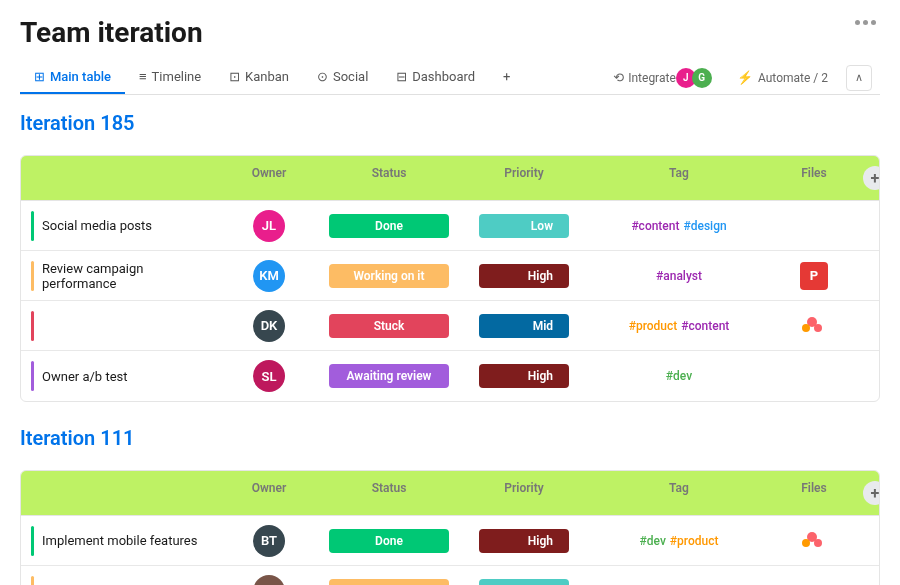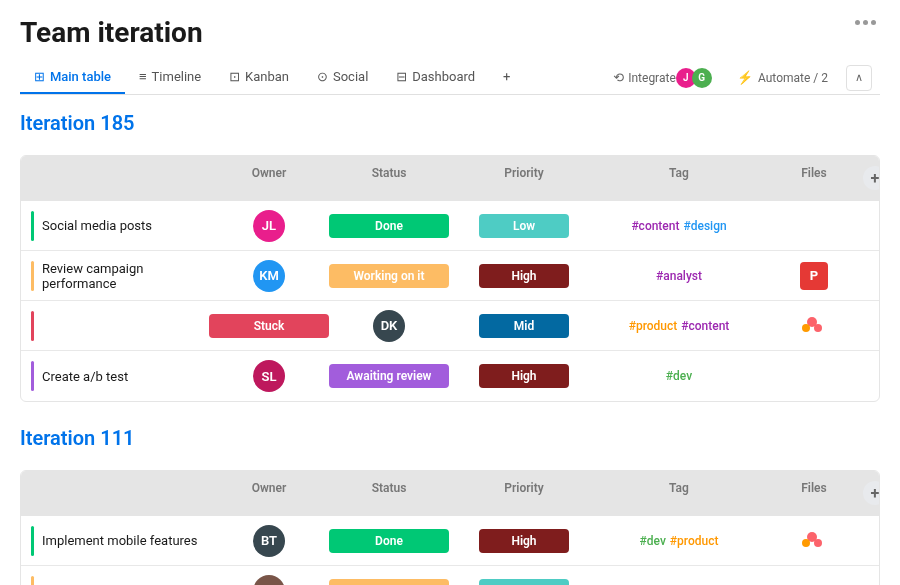--- a/index.html
+++ b/index.html
@@ -122,21 +122,21 @@
     }
     .table-container {
       width: 100%;
       border: 1px solid #e5e5e5;
       border-radius: 6px;
       overflow: hidden;
     }
     .table-header-row {
       display: grid;
       grid-template-columns: 1fr 80px 160px 110px 200px 70px 30px;
-      background: #e5e5e5;
+      background: #bef264;
       border-bottom: 1px solid #e5e5e5;
       padding: 6px 0;
     }
     .th {
       padding: 4px 10px;
       font-size: 12px;
       font-weight: 600;
       color: #777;
       text-align: center;
     }
@@ -195,21 +195,21 @@
       text-align: center;
       min-width: 120px;
     }
     .priority-badge {
       padding: 5px 16px;
       border-radius: 4px;
       font-size: 12px;
       font-weight: 600;
       color: #fff;
       min-width: 90px;
-      text-align: center;
+      text-align: right;
     }
     .tags-cell {
       display: flex;
       gap: 4px;
       flex-wrap: wrap;
       justify-content: flex-start;
     }
     .tag {
       font-size: 12px;
       font-weight: 500;
@@ -381,24 +381,24 @@
             <div class="cell">
               <div class="file-icon file-red">P</div>
             </div>
             <div class="cell"></div>
           </div>
           <div class="table-row">
             <div class="cell cell-name">
               <div class="row-accent" style="background: rgb(226, 68, 92);"></div>
             </div>
             <div class="cell">
+              <div class="avatar av-dark">DK</div>
+            </div>
+            <div class="cell">
               <div class="status-badge status-stuck">Stuck</div>
-            </div>
-            <div class="cell">
-              <div class="avatar av-dark">DK</div>
             </div>
             <div class="cell">
               <div class="priority-badge priority-mid">Mid</div>
             </div>
             <div class="cell">
               <div class="tags-cell">
                 <span class="tag orange">#product</span>
                 <span class="tag purple">#content</span>
               </div>
             </div>
@@ -407,21 +407,21 @@
                   <circle cx="12" cy="10" r="5" fill="#fc636b"></circle>
                   <circle cx="6" cy="16" r="4" fill="#ff9a00"></circle>
                   <circle cx="18" cy="16" r="4" fill="#fc636b"></circle>
                 </svg></div>
             </div>
             <div class="cell"></div>
           </div>
           <div class="table-row">
             <div class="cell cell-name">
               <div class="row-accent" style="background: rgb(162, 93, 220);"></div>
-              <span class="task-name">Create a/b test</span>
+              <span class="task-name">Owner a/b test</span>
             </div>
             <div class="cell">
               <div class="avatar av-teal">SL</div>
             </div>
             <div class="cell">
               <div class="status-badge status-awaiting">Awaiting review</div>
             </div>
             <div class="cell">
               <div class="priority-badge priority-high">High</div>
             </div>

